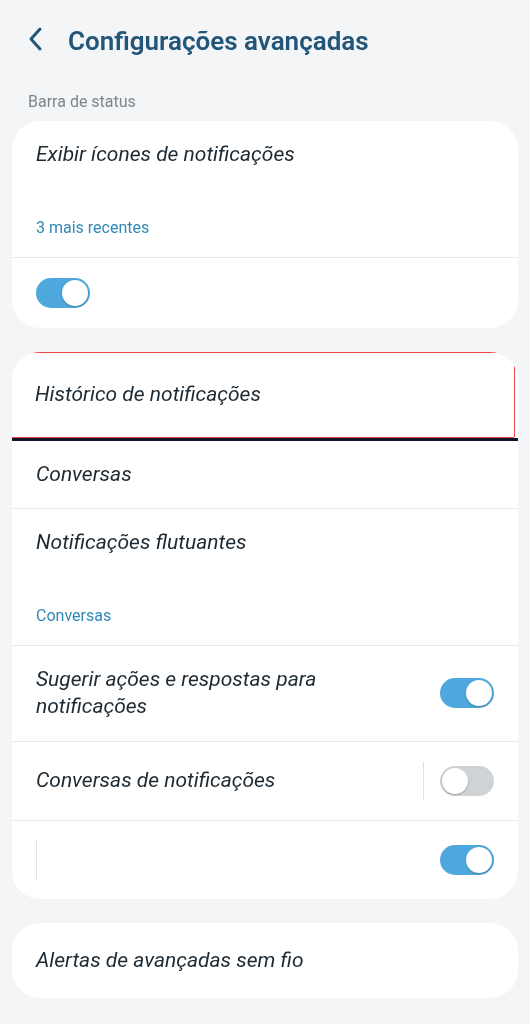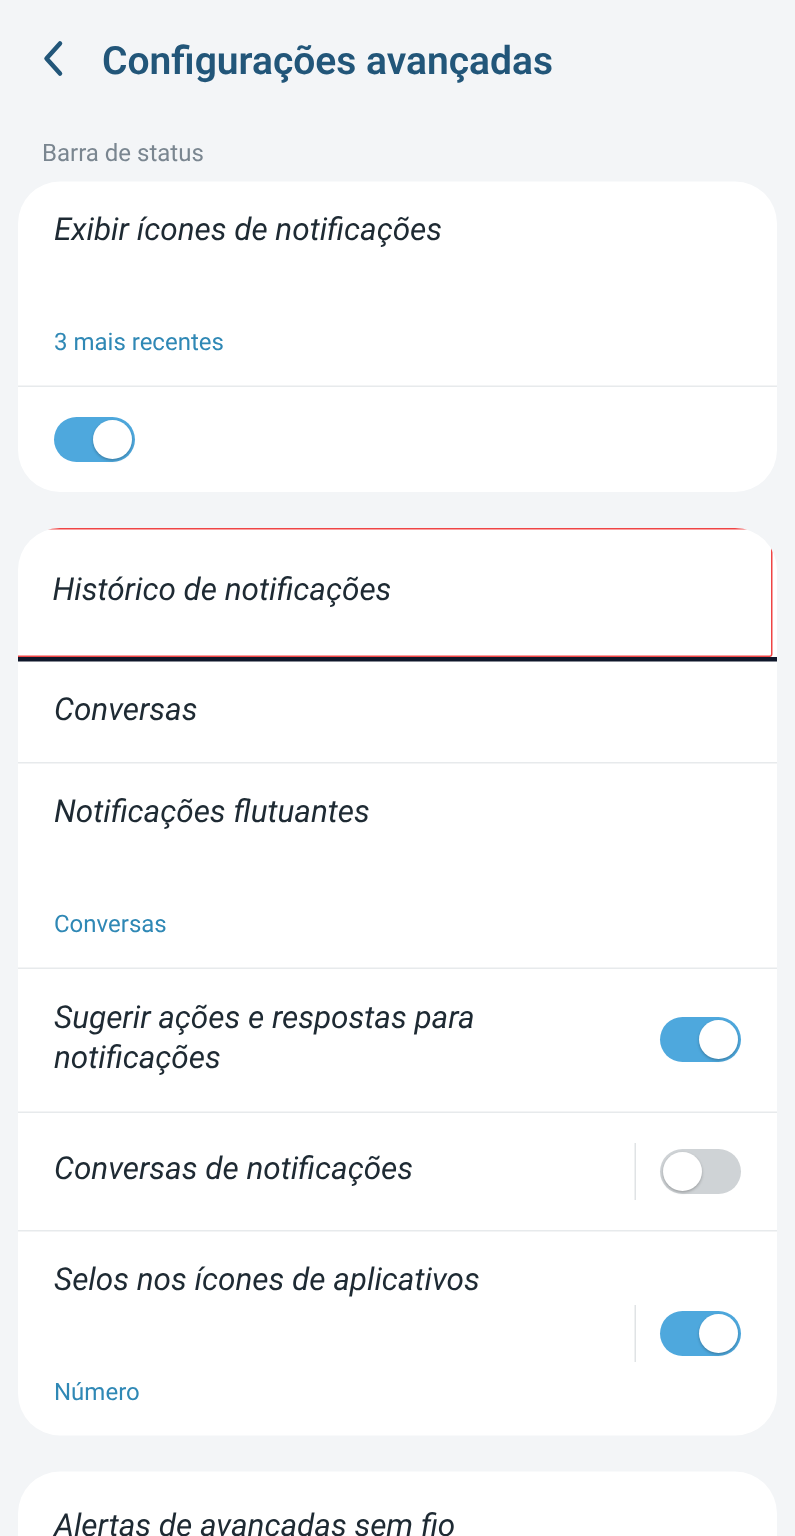--- a/index.html
+++ b/index.html
@@ -174,24 +174,20 @@
   <div class="row">
     <div class="texts">
       <div class="title">Conversas de notificações</div>
     </div>
     <div class="toggle-divider"></div>
     <div class="toggle off">
         <div class="knob"></div>
       </div>
   </div>
   <div class="row">
-    <div class="texts">
-      <div class="title">Selos nos ícones de aplicativos</div>
-      <div class="sub">Número</div>
-    </div>
     <div class="toggle-divider"></div>
     <div class="toggle on">
         <div class="knob"></div>
       </div>
   </div>
 </div>
 
 <div class="card bottom-card">
   <div class="row">
     <div class="texts">

